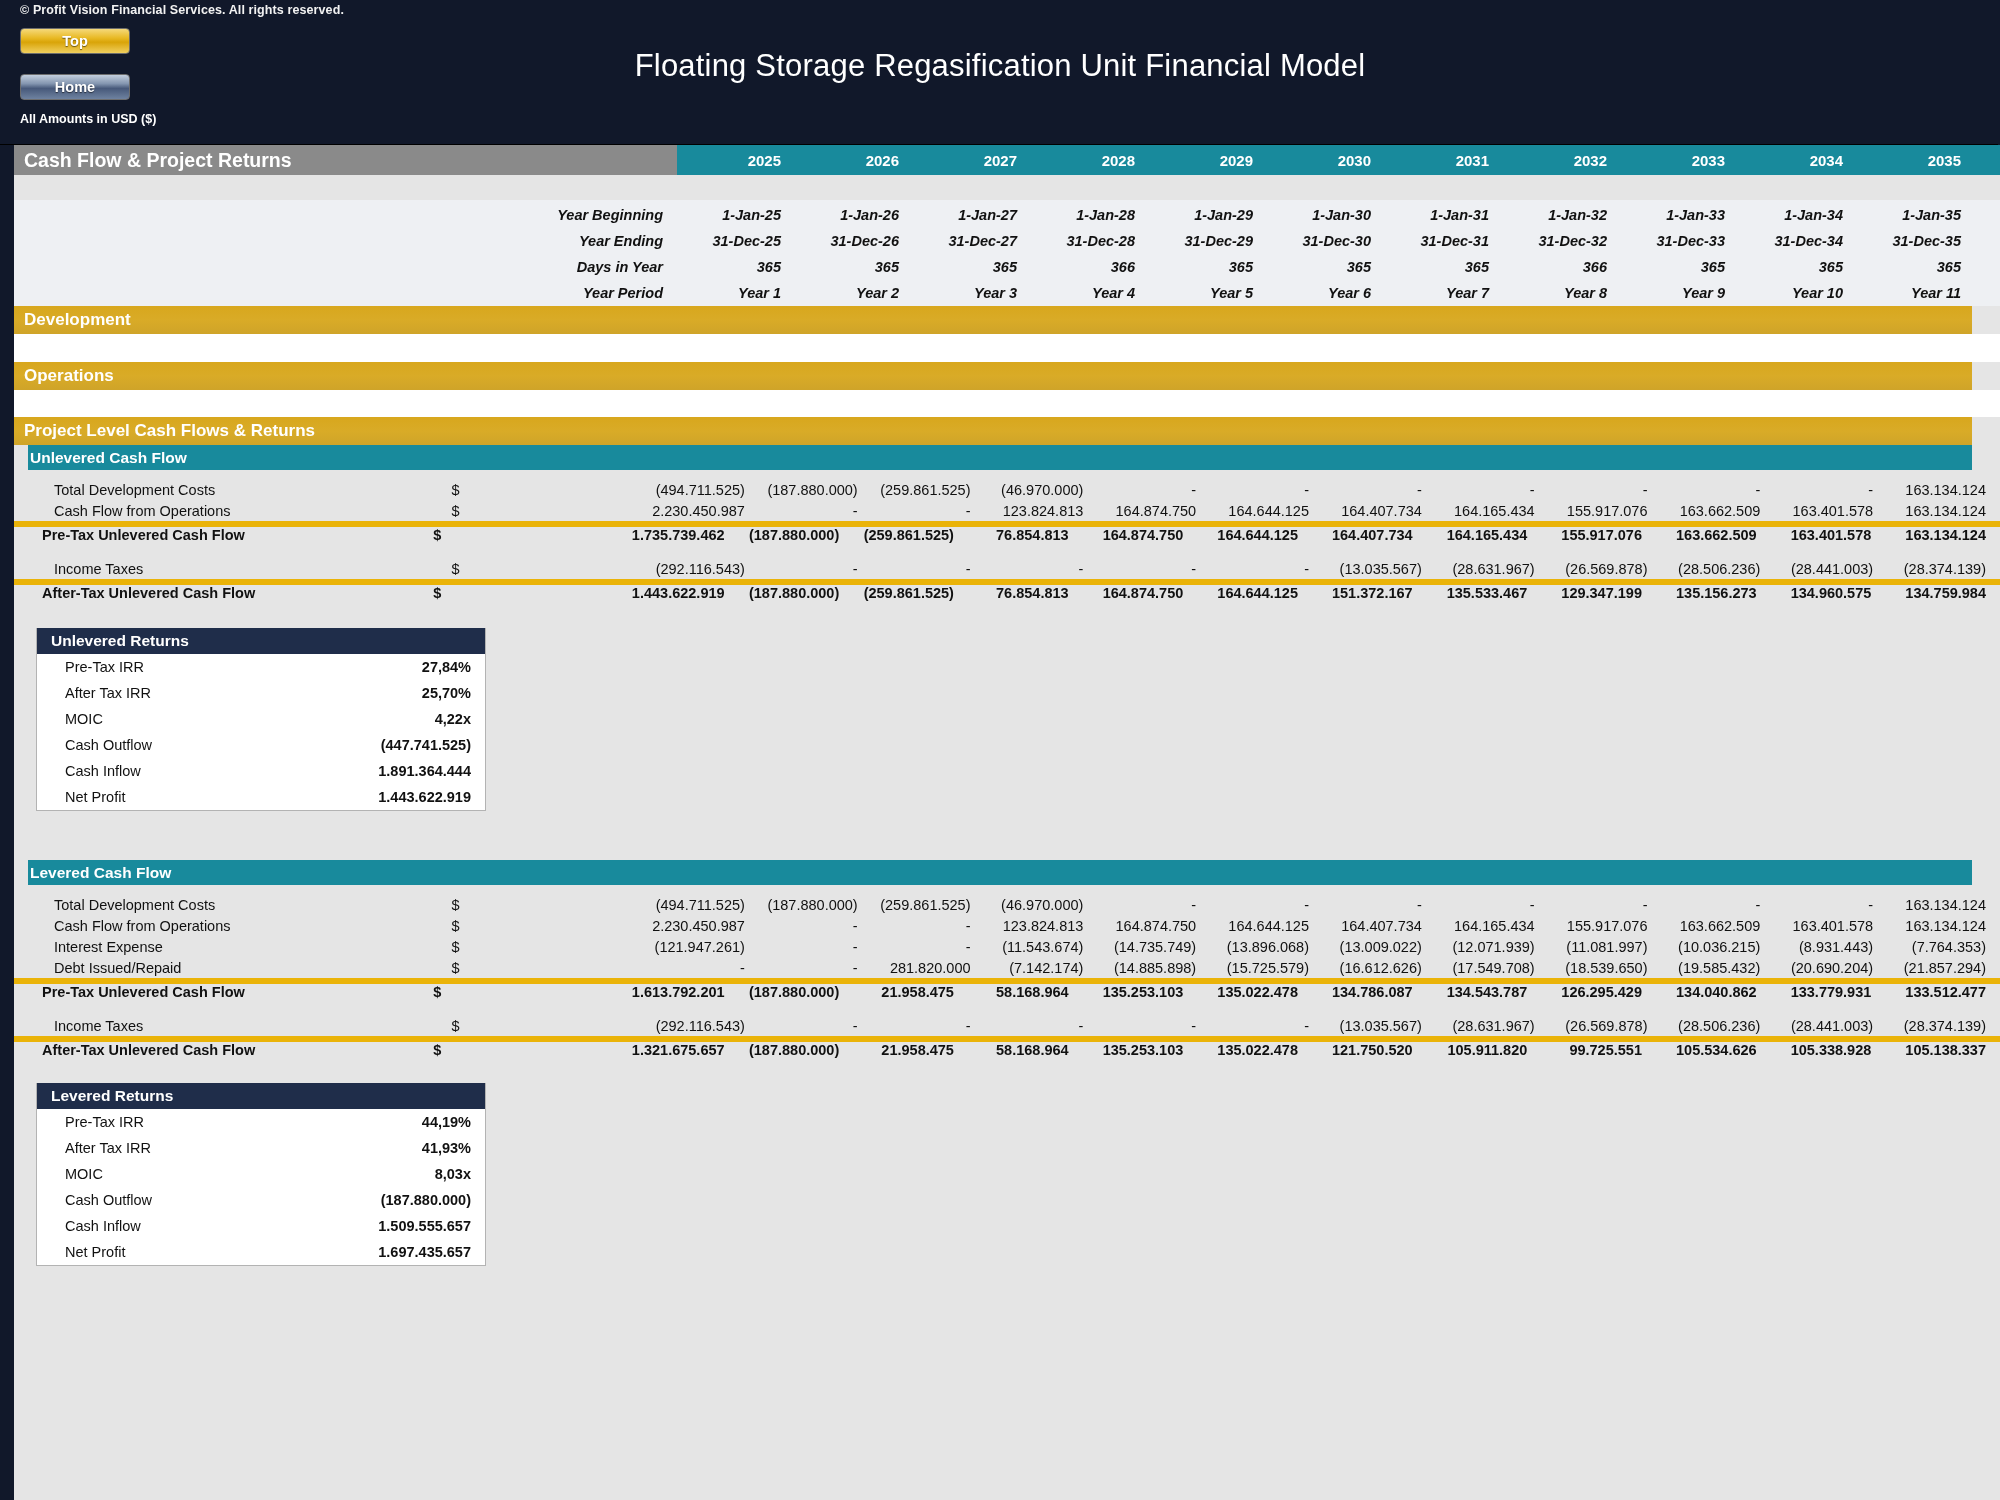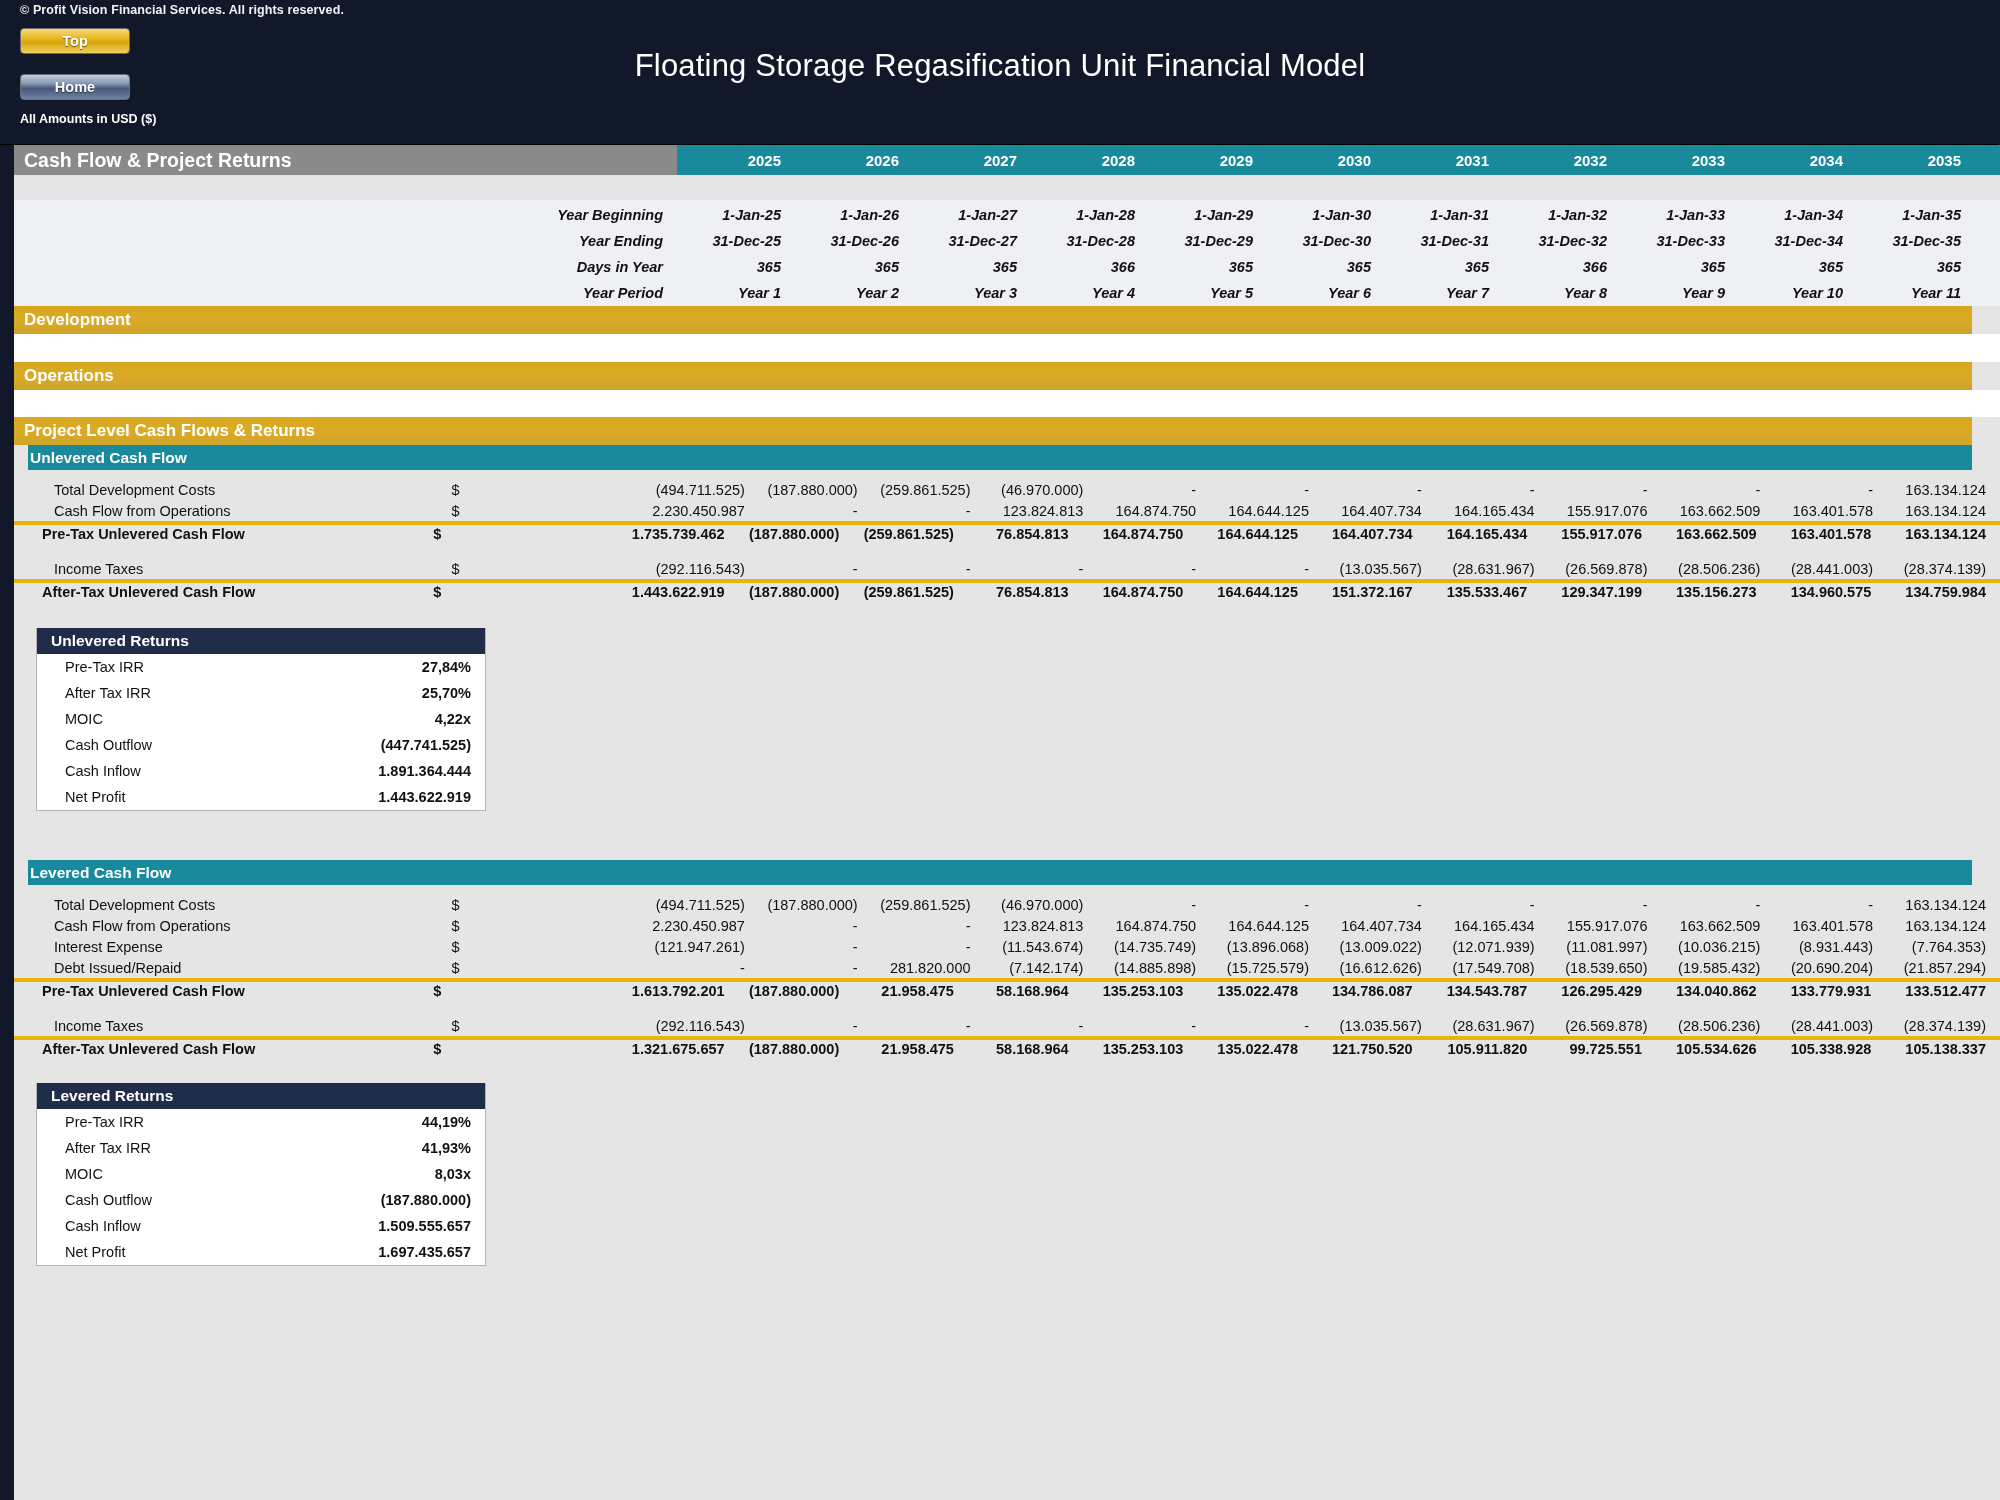--- a/index.html
+++ b/index.html
@@ -127,21 +127,21 @@
     width:85px; text-align:center;
     font-size:14.5px; color:#111;
   }
   .dunit.bold { font-weight:bold; }
   .dfill { width:158px; }
   .dcell {
     width:118px; text-align:right; padding-right:14px;
     font-size:14.5px; color:#111;
   }
   .dcell.bold { font-weight:bold; }
-  .row-topline { border-top:4px solid #eab308;gap:8px; }
+  .row-topline { border-top:6px solid #eab308;gap:8px; }
   .gap { height:16px; }
   .gap-sm { height:9px; }
 
   
   .ret-box {
     margin-left:22px; width:450px;
     border:1px solid #b3b3b3; border-top:none;
     background:#ffffff;
   }
   .ret-head {

